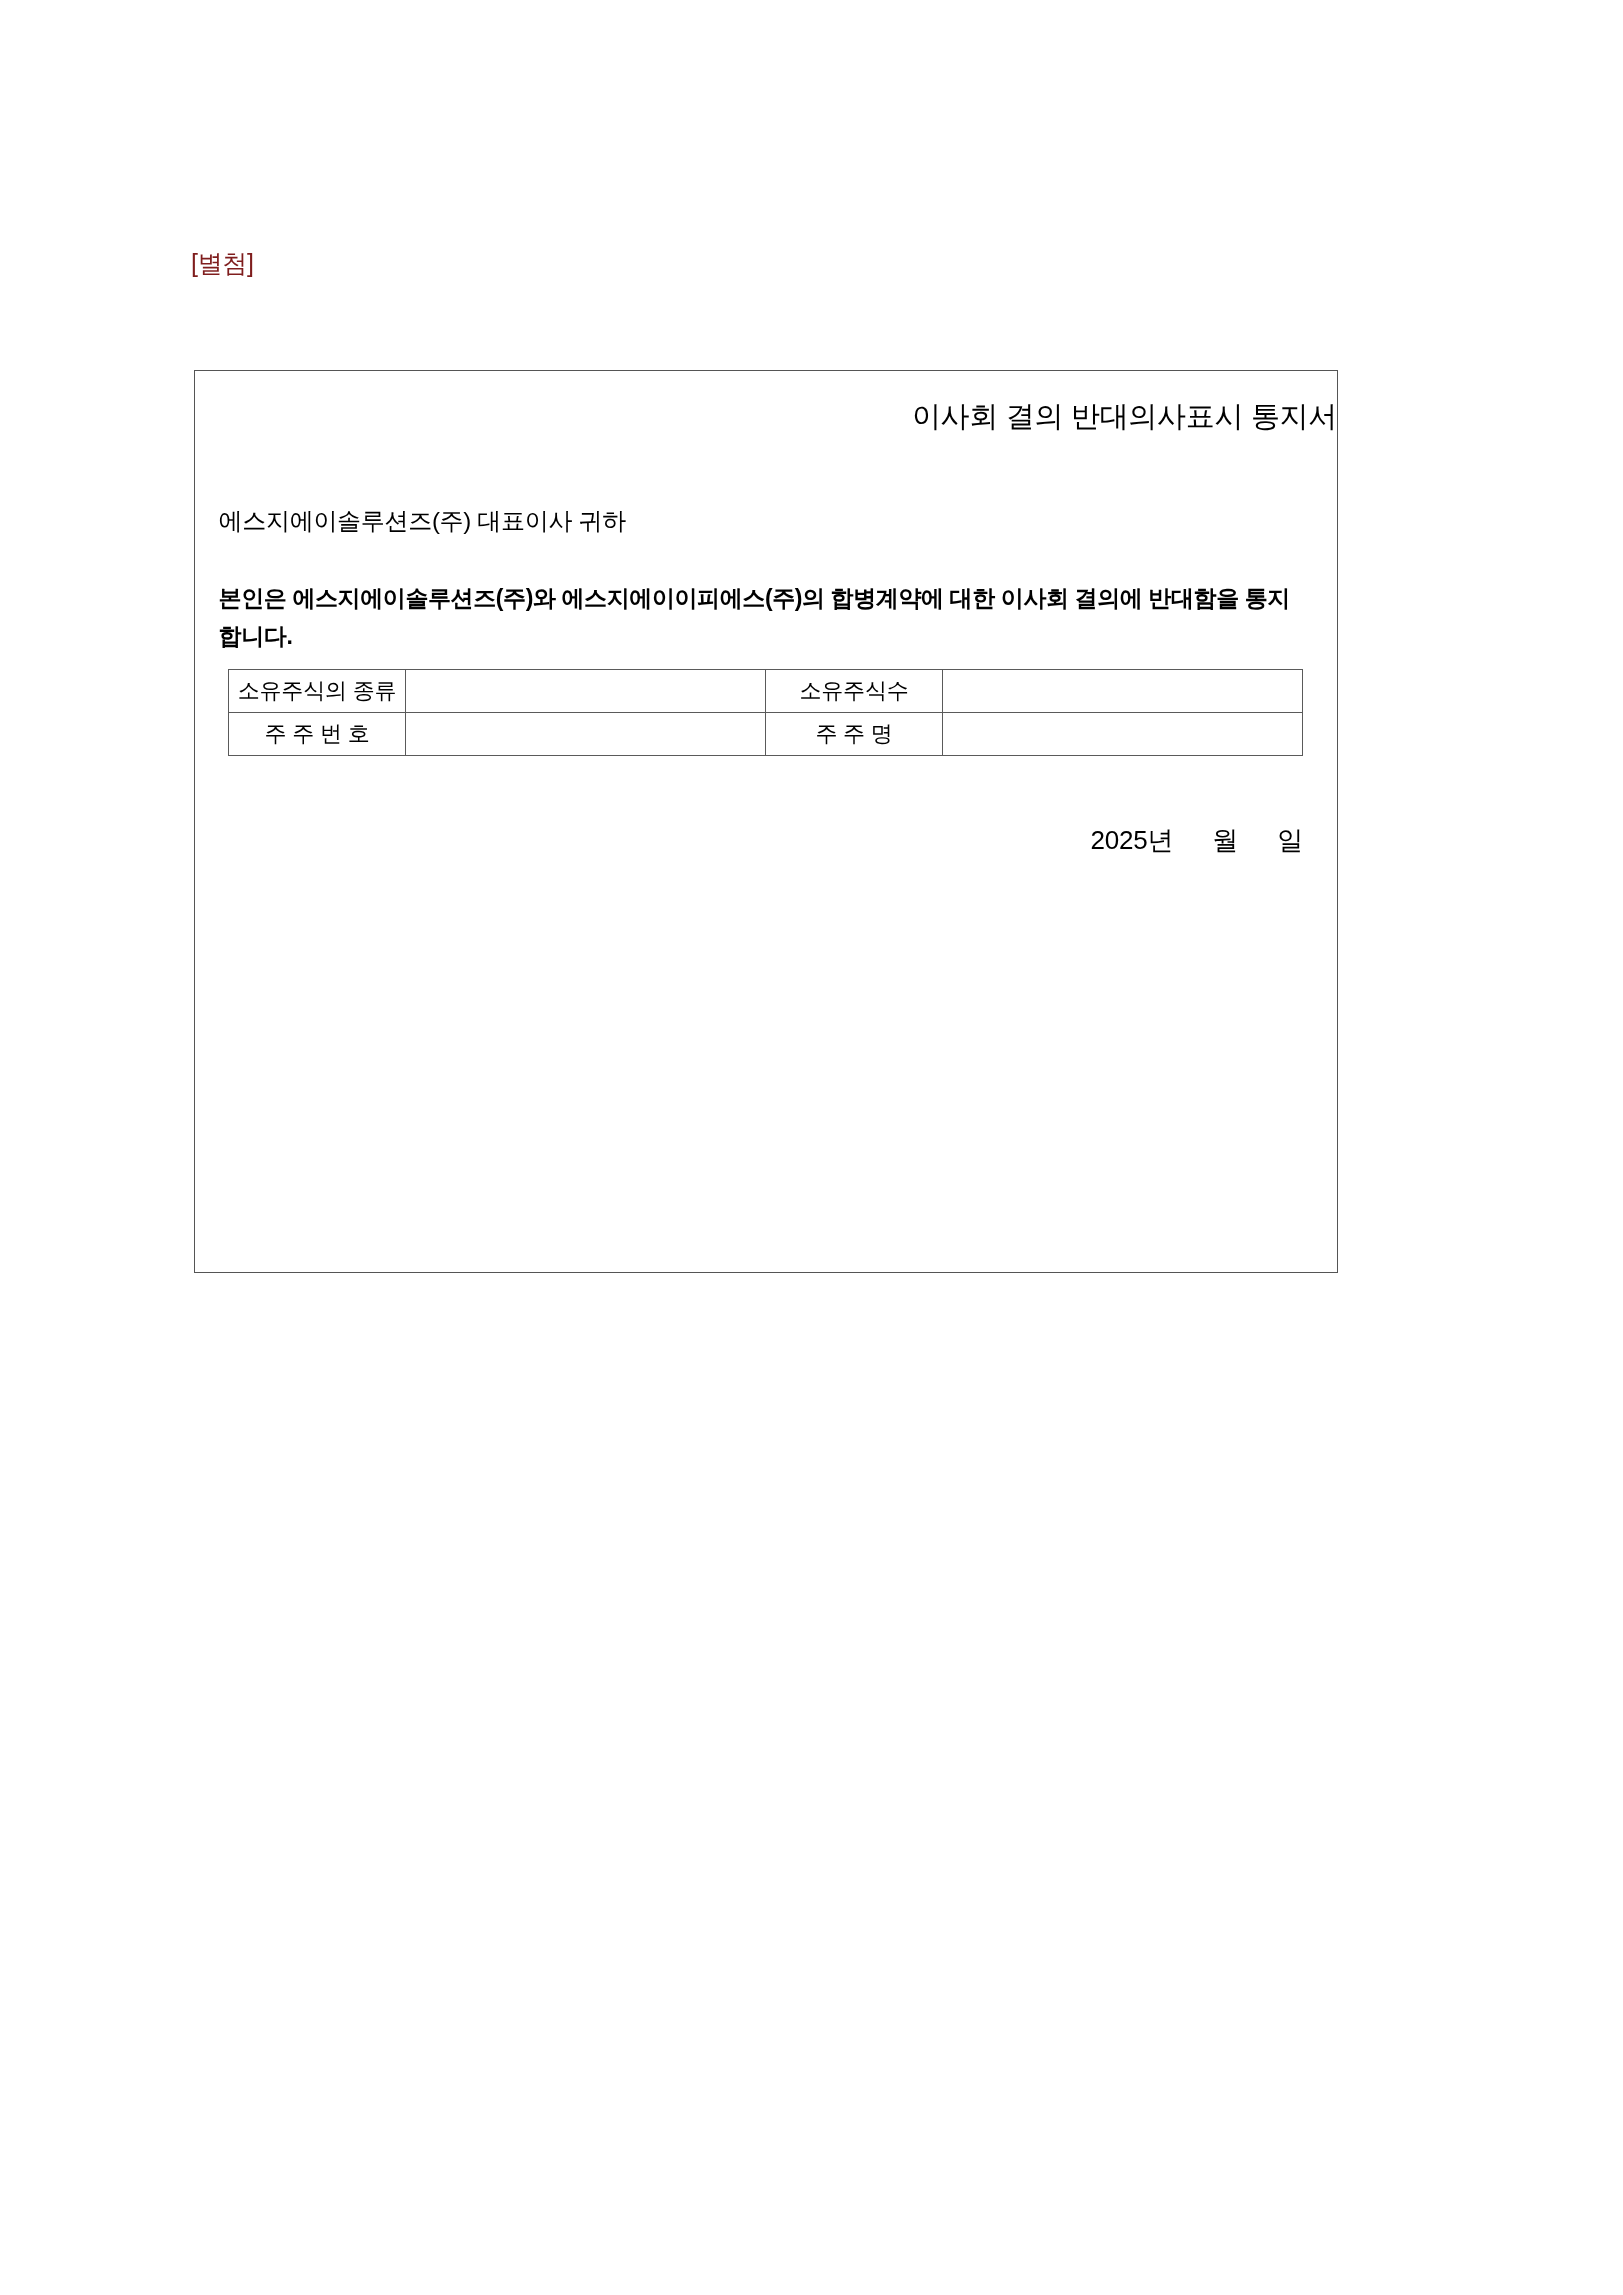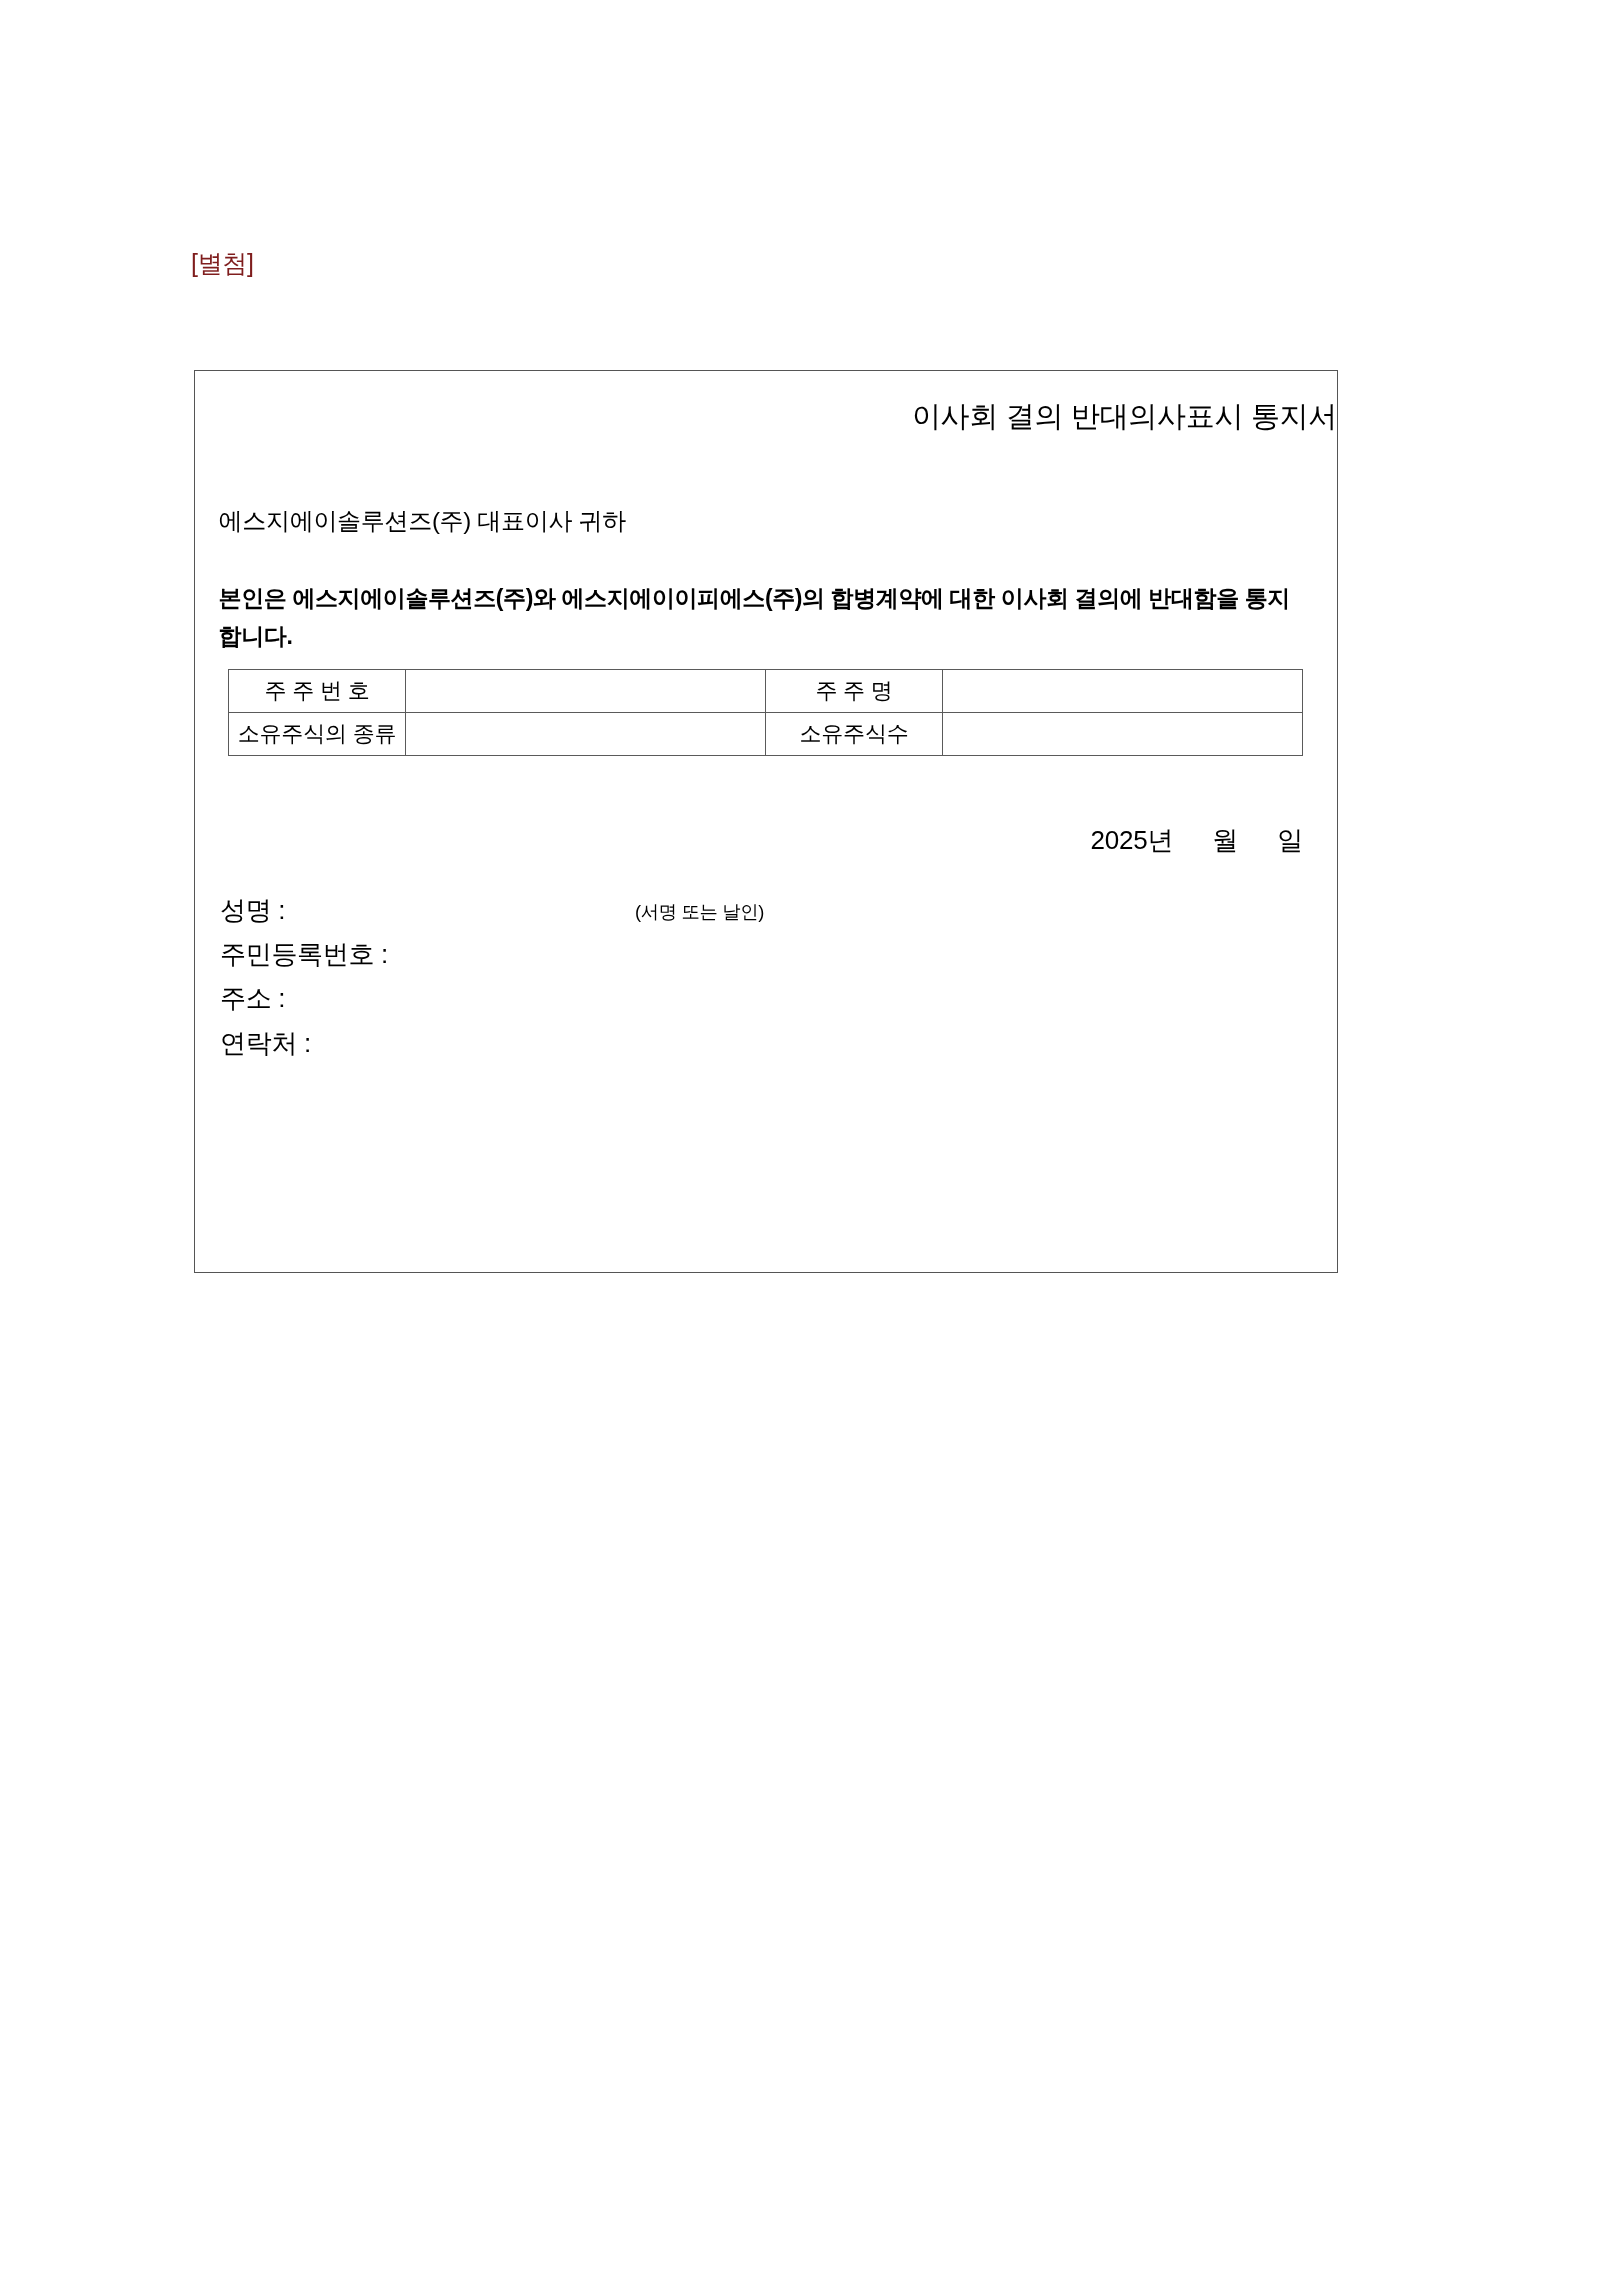--- a/index.html
+++ b/index.html
@@ -147,53 +147,38 @@
 
     <div class="doc-title">이사회 결의 반대의사표시 통지서</div>
 
     <div class="addressee">에스지에이솔루션즈(주) 대표이사 귀하</div>
 
     <div class="body-text">본인은 에스지에이솔루션즈(주)와 에스지에이이피에스(주)의 합병계약에 대한 이사회 결의에 반대함을 통지합니다.</div>
 
     <table class="info-table">
       <tbody>
         <tr>
+          <td class="label">소유주식의 종류</td>
+          <td class="value"></td>
+          <td class="label">소유주식수</td>
+          <td class="value-last"></td>
+        </tr>
+        <tr>
           <td class="label">주 주 번 호</td>
           <td class="value"></td>
           <td class="label">주 주 명</td>
-          <td class="value-last"></td>
-        </tr>
-        <tr>
-          <td class="label">소유주식의 종류</td>
-          <td class="value"></td>
-          <td class="label">소유주식수</td>
           <td class="value-last"></td>
         </tr>
       </tbody>
     </table>
 
     <div class="date-line">
       <span>2025년</span>
       <span class="sp"></span>
       <span>월</span>
       <span class="sp"></span>
       <span>일</span>
     </div>
 
-    <div class="signature-block">
-      <div class="sig-row">
-        <span>성명 :</span>
-        <span class="sig-note">(서명 또는 날인)</span>
-      </div>
-      <div class="sig-row">
-        <span>주민등록번호 :</span>
-      </div>
-      <div class="sig-row">
-        <span>주소 :</span>
-      </div>
-      <div class="sig-row">
-        <span>연락처 :</span>
-      </div>
-    </div>
 
   </div>
 </div>
 
 
 </body></html>

